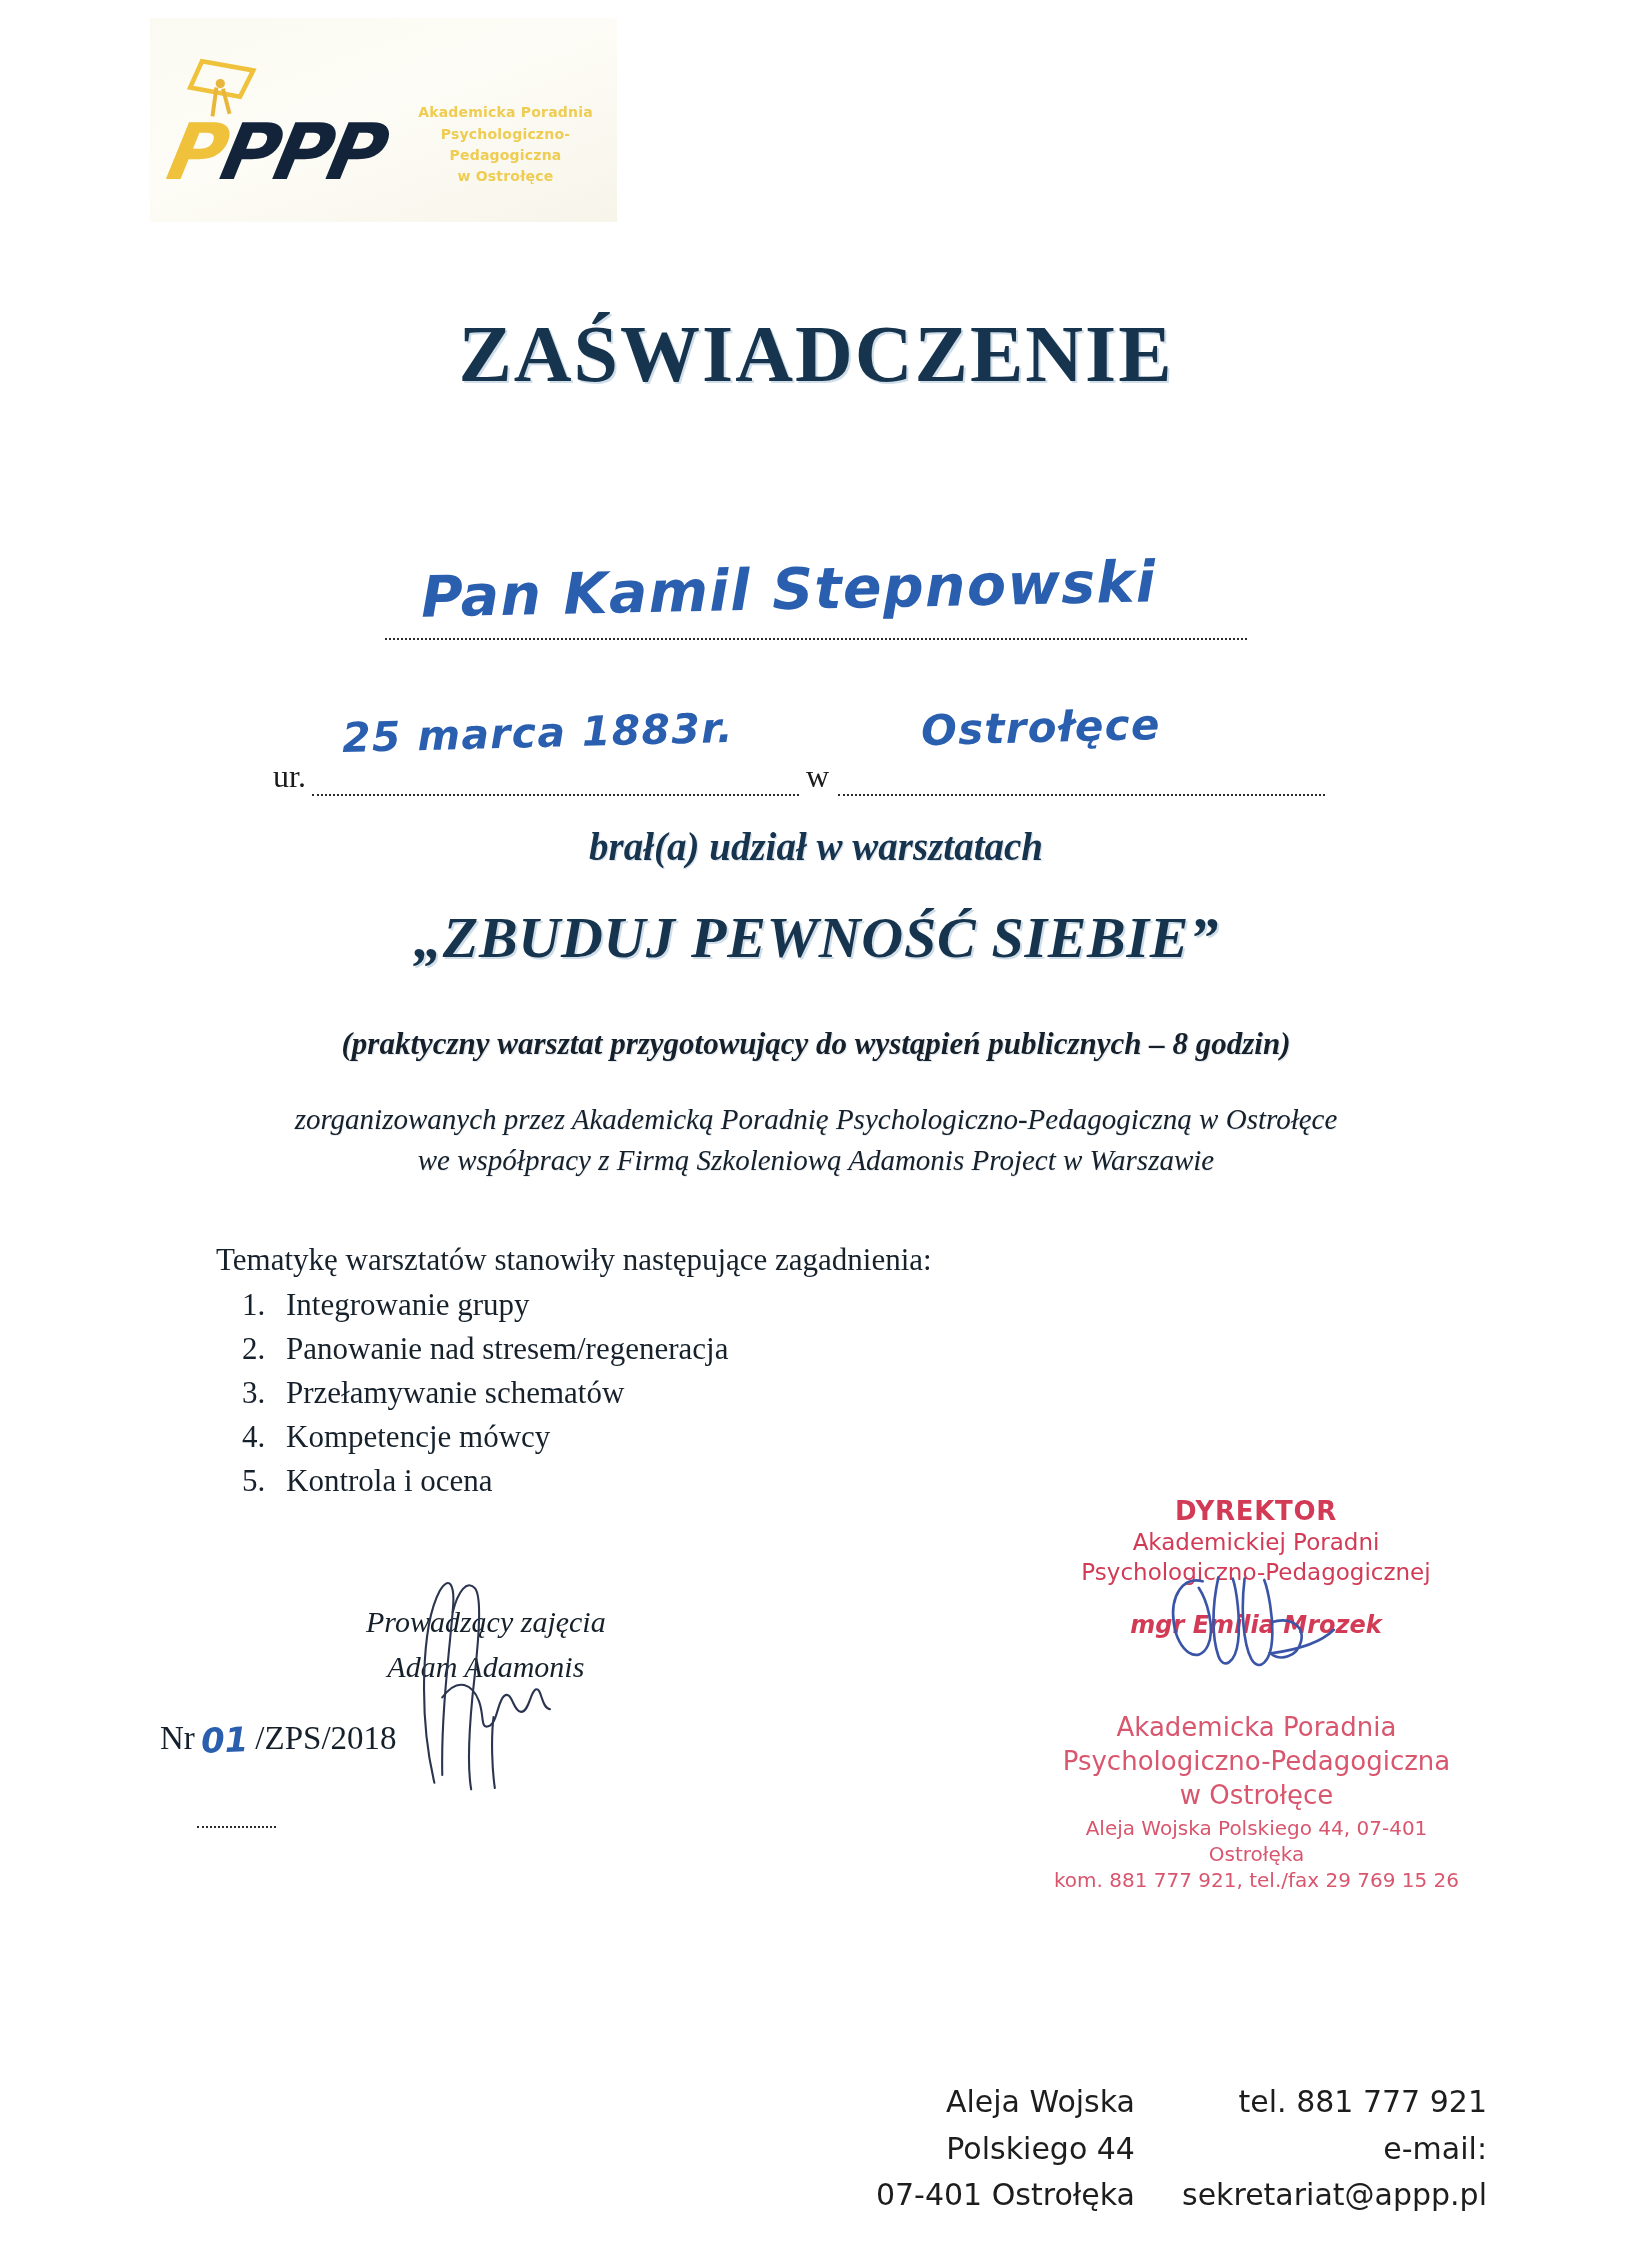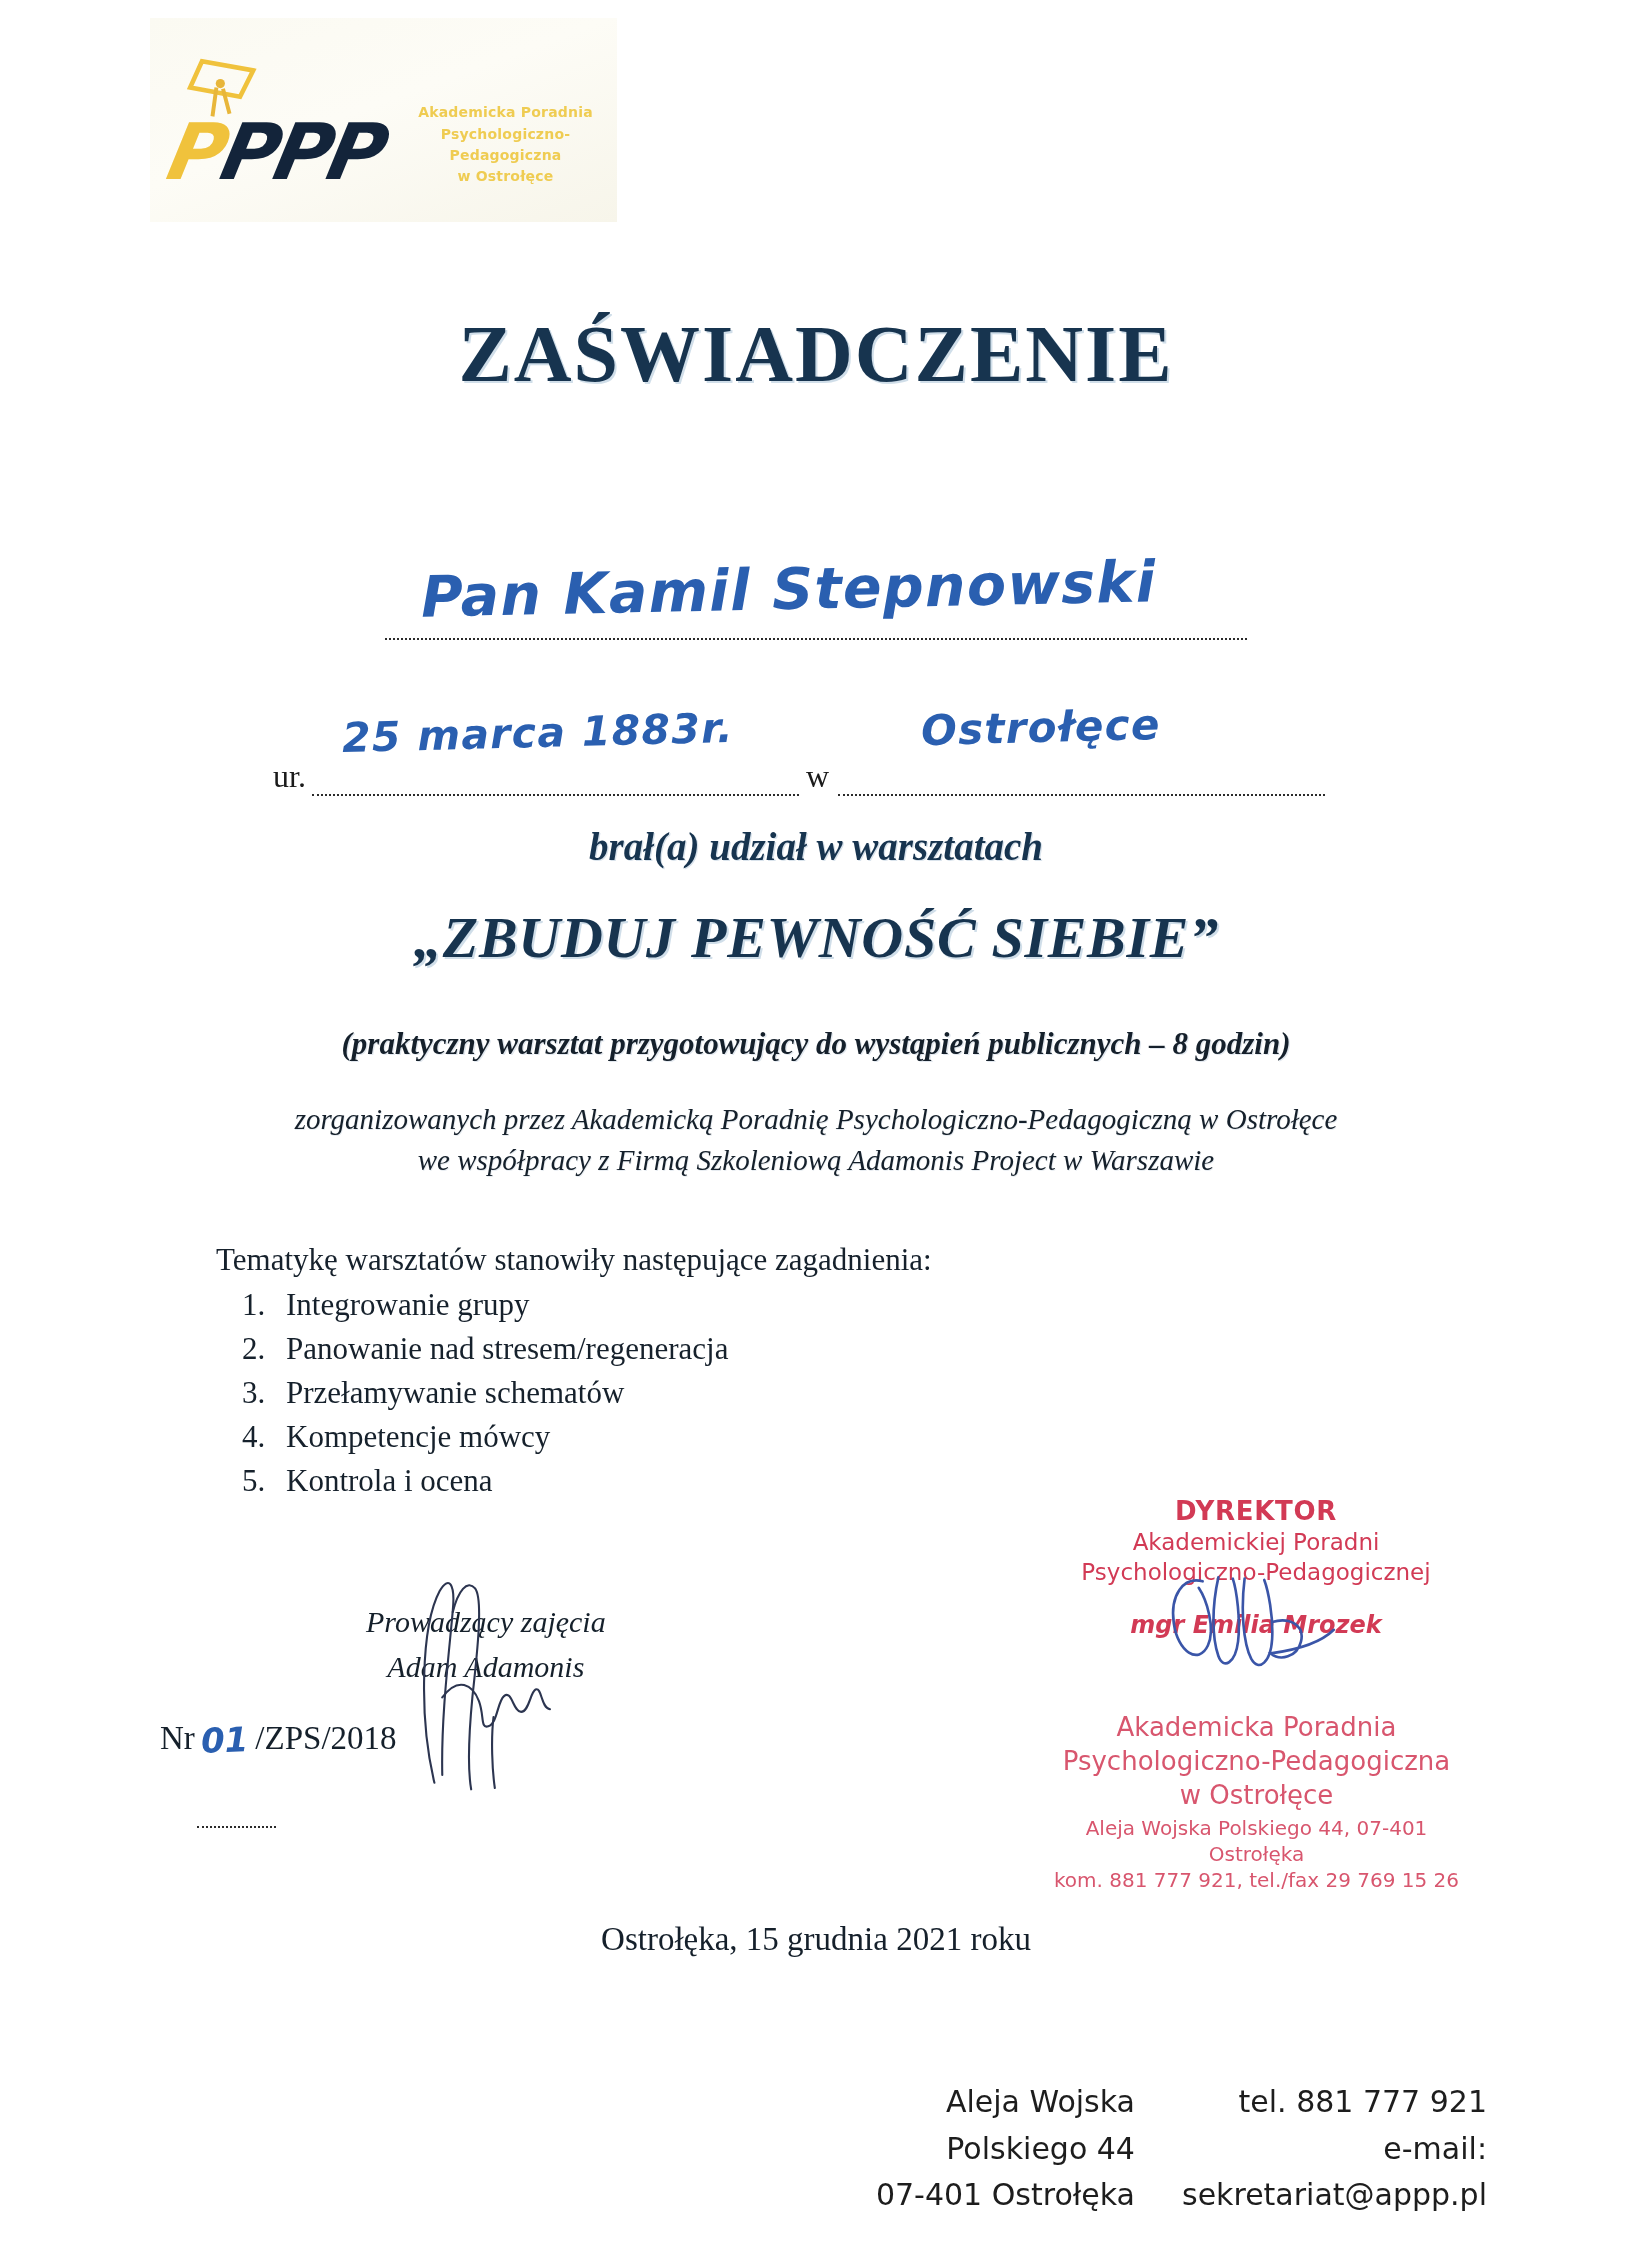--- a/index.html
+++ b/index.html
@@ -450,21 +450,20 @@
     <div class="ln5">kom. 881 777 921, tel./fax 29 769 15 26</div>
   </div>
 
   <div class="cert-number">
     <span>Nr</span>
     <span class="nr-hand">01</span>
     <span>/ZPS/2018</span>
   </div>
   <div class="nr-underline"></div>
 
-  <div class="place-date">Ostrołęka, 15 grudnia 2021 roku</div>
 
   <div class="footer">
     <div class="col-left">
       <div>Aleja Wojska Polskiego 44</div>
       <div>07-401 Ostrołęka</div>
     </div>
     <div class="col-right">
       <div>tel. 881 777 921</div>
       <div>e-mail: sekretariat@appp.pl</div>
     </div>

